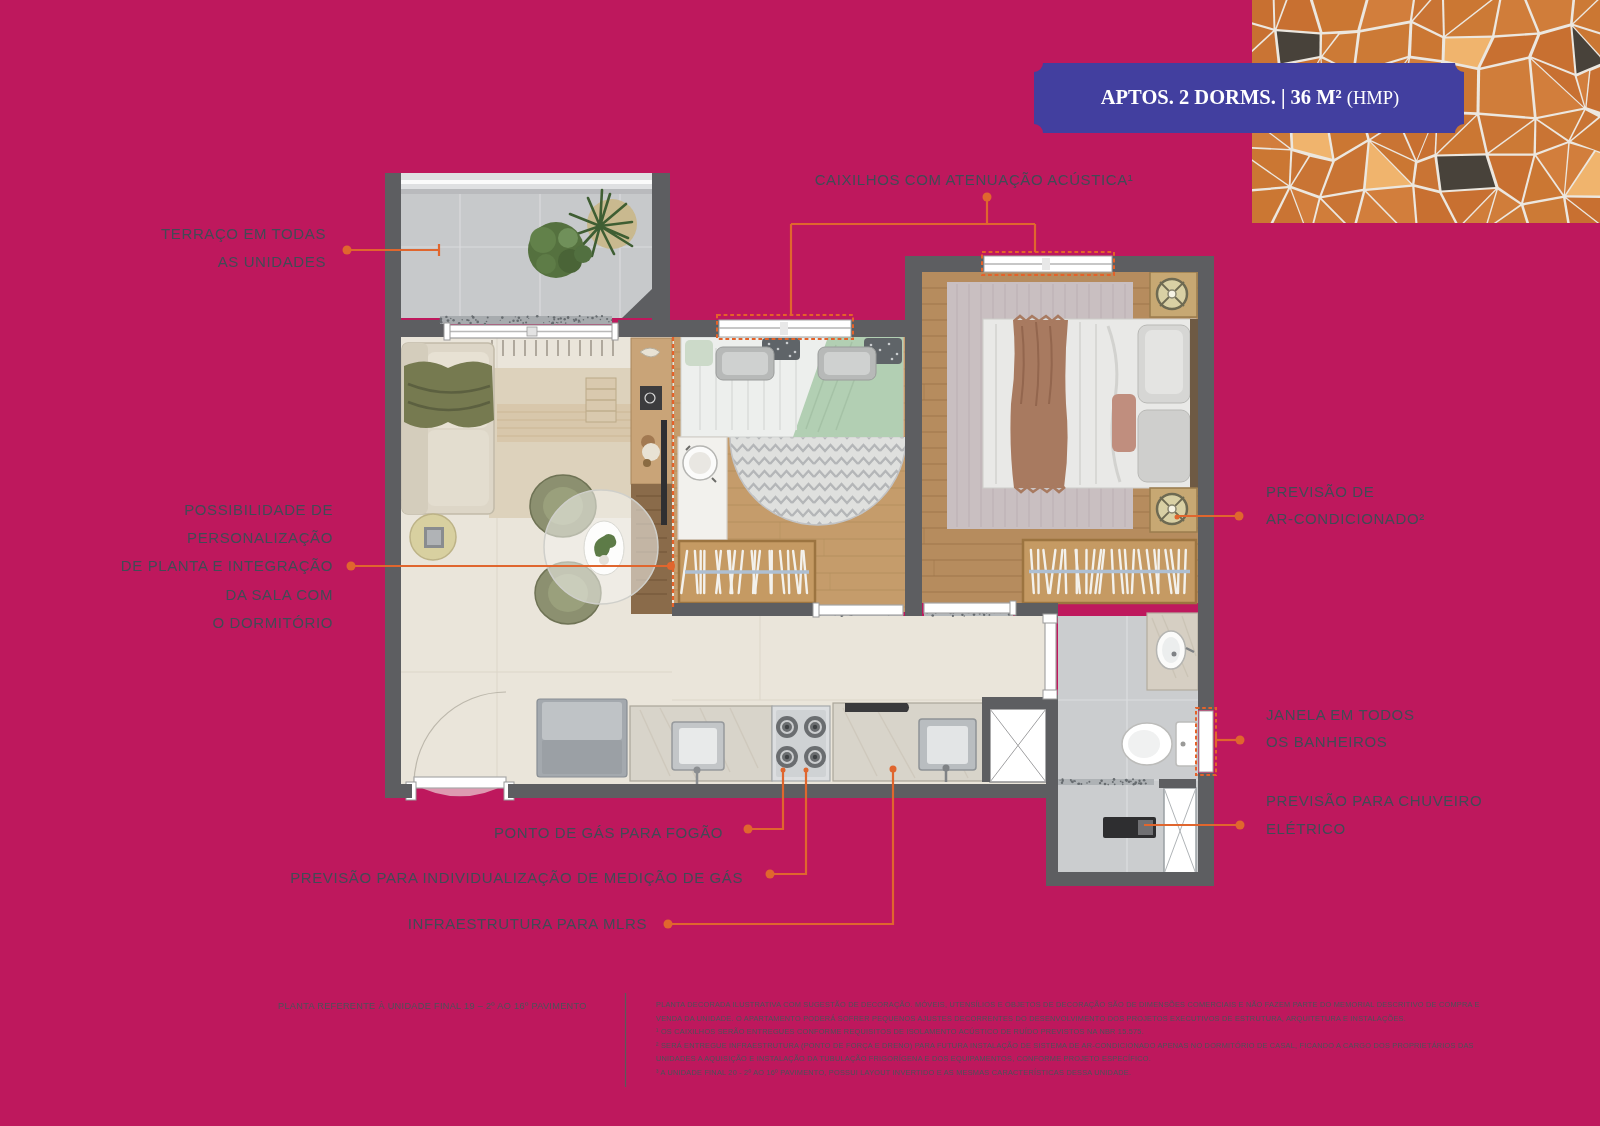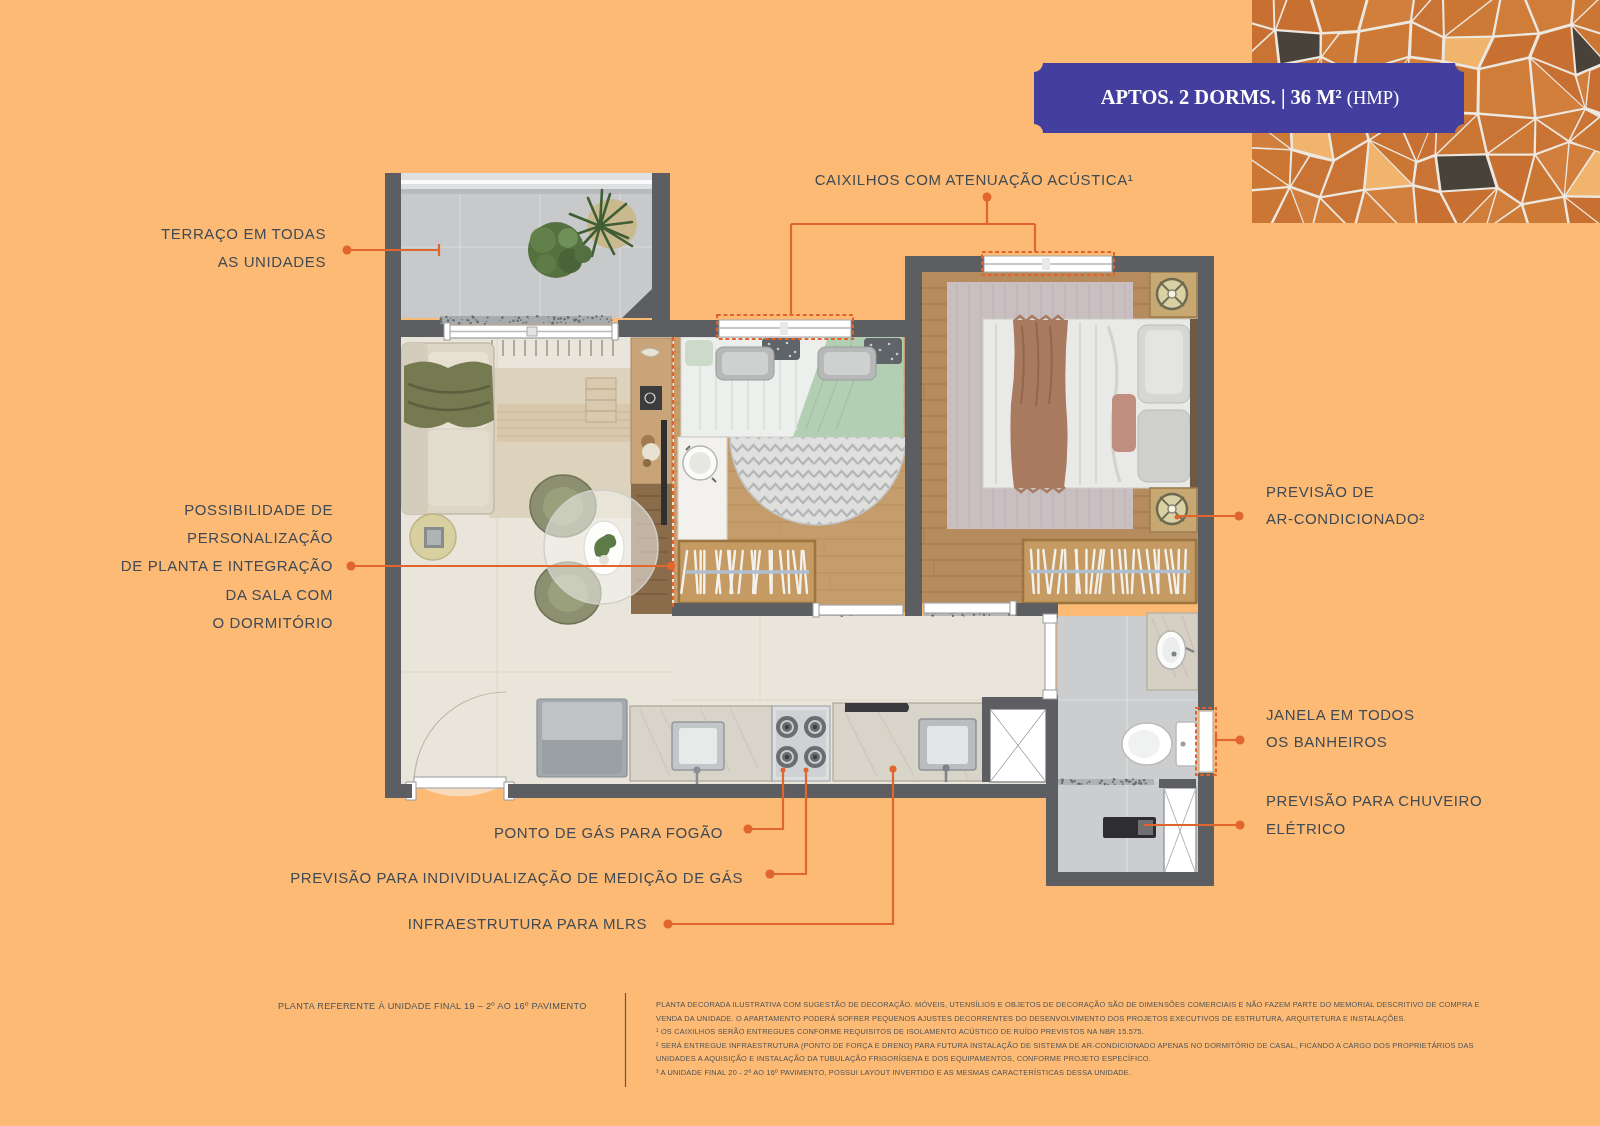--- a/index.html
+++ b/index.html
@@ -1,14 +1,14 @@
 <!DOCTYPE html>
 <html><head><meta charset="utf-8"><style>
 html,body{margin:0;padding:0;background:#fff;}
-#page{position:relative;width:1600px;height:1126px;background:#fdba74;overflow:hidden;font-family:"Liberation Sans",sans-serif;}
+#page{position:relative;width:1600px;height:1126px;background:#be185d;overflow:hidden;font-family:"Liberation Sans",sans-serif;}
 </style></head><body>
 <div id="page">
 <svg width="1600" height="1126" viewBox="0 0 1600 1126">
 <defs>
 <pattern id="chev" width="22" height="13" patternUnits="userSpaceOnUse">
 <path d="M0,9 L5.5,3 L11,9 L16.5,3 L22,9" fill="none" stroke="#b4b6b8" stroke-width="2.4"></path>
 </pattern>
 <clipPath id="mosclip">
           <rect x="1252" y="0" width="348" height="223"></rect>
         </clipPath>

